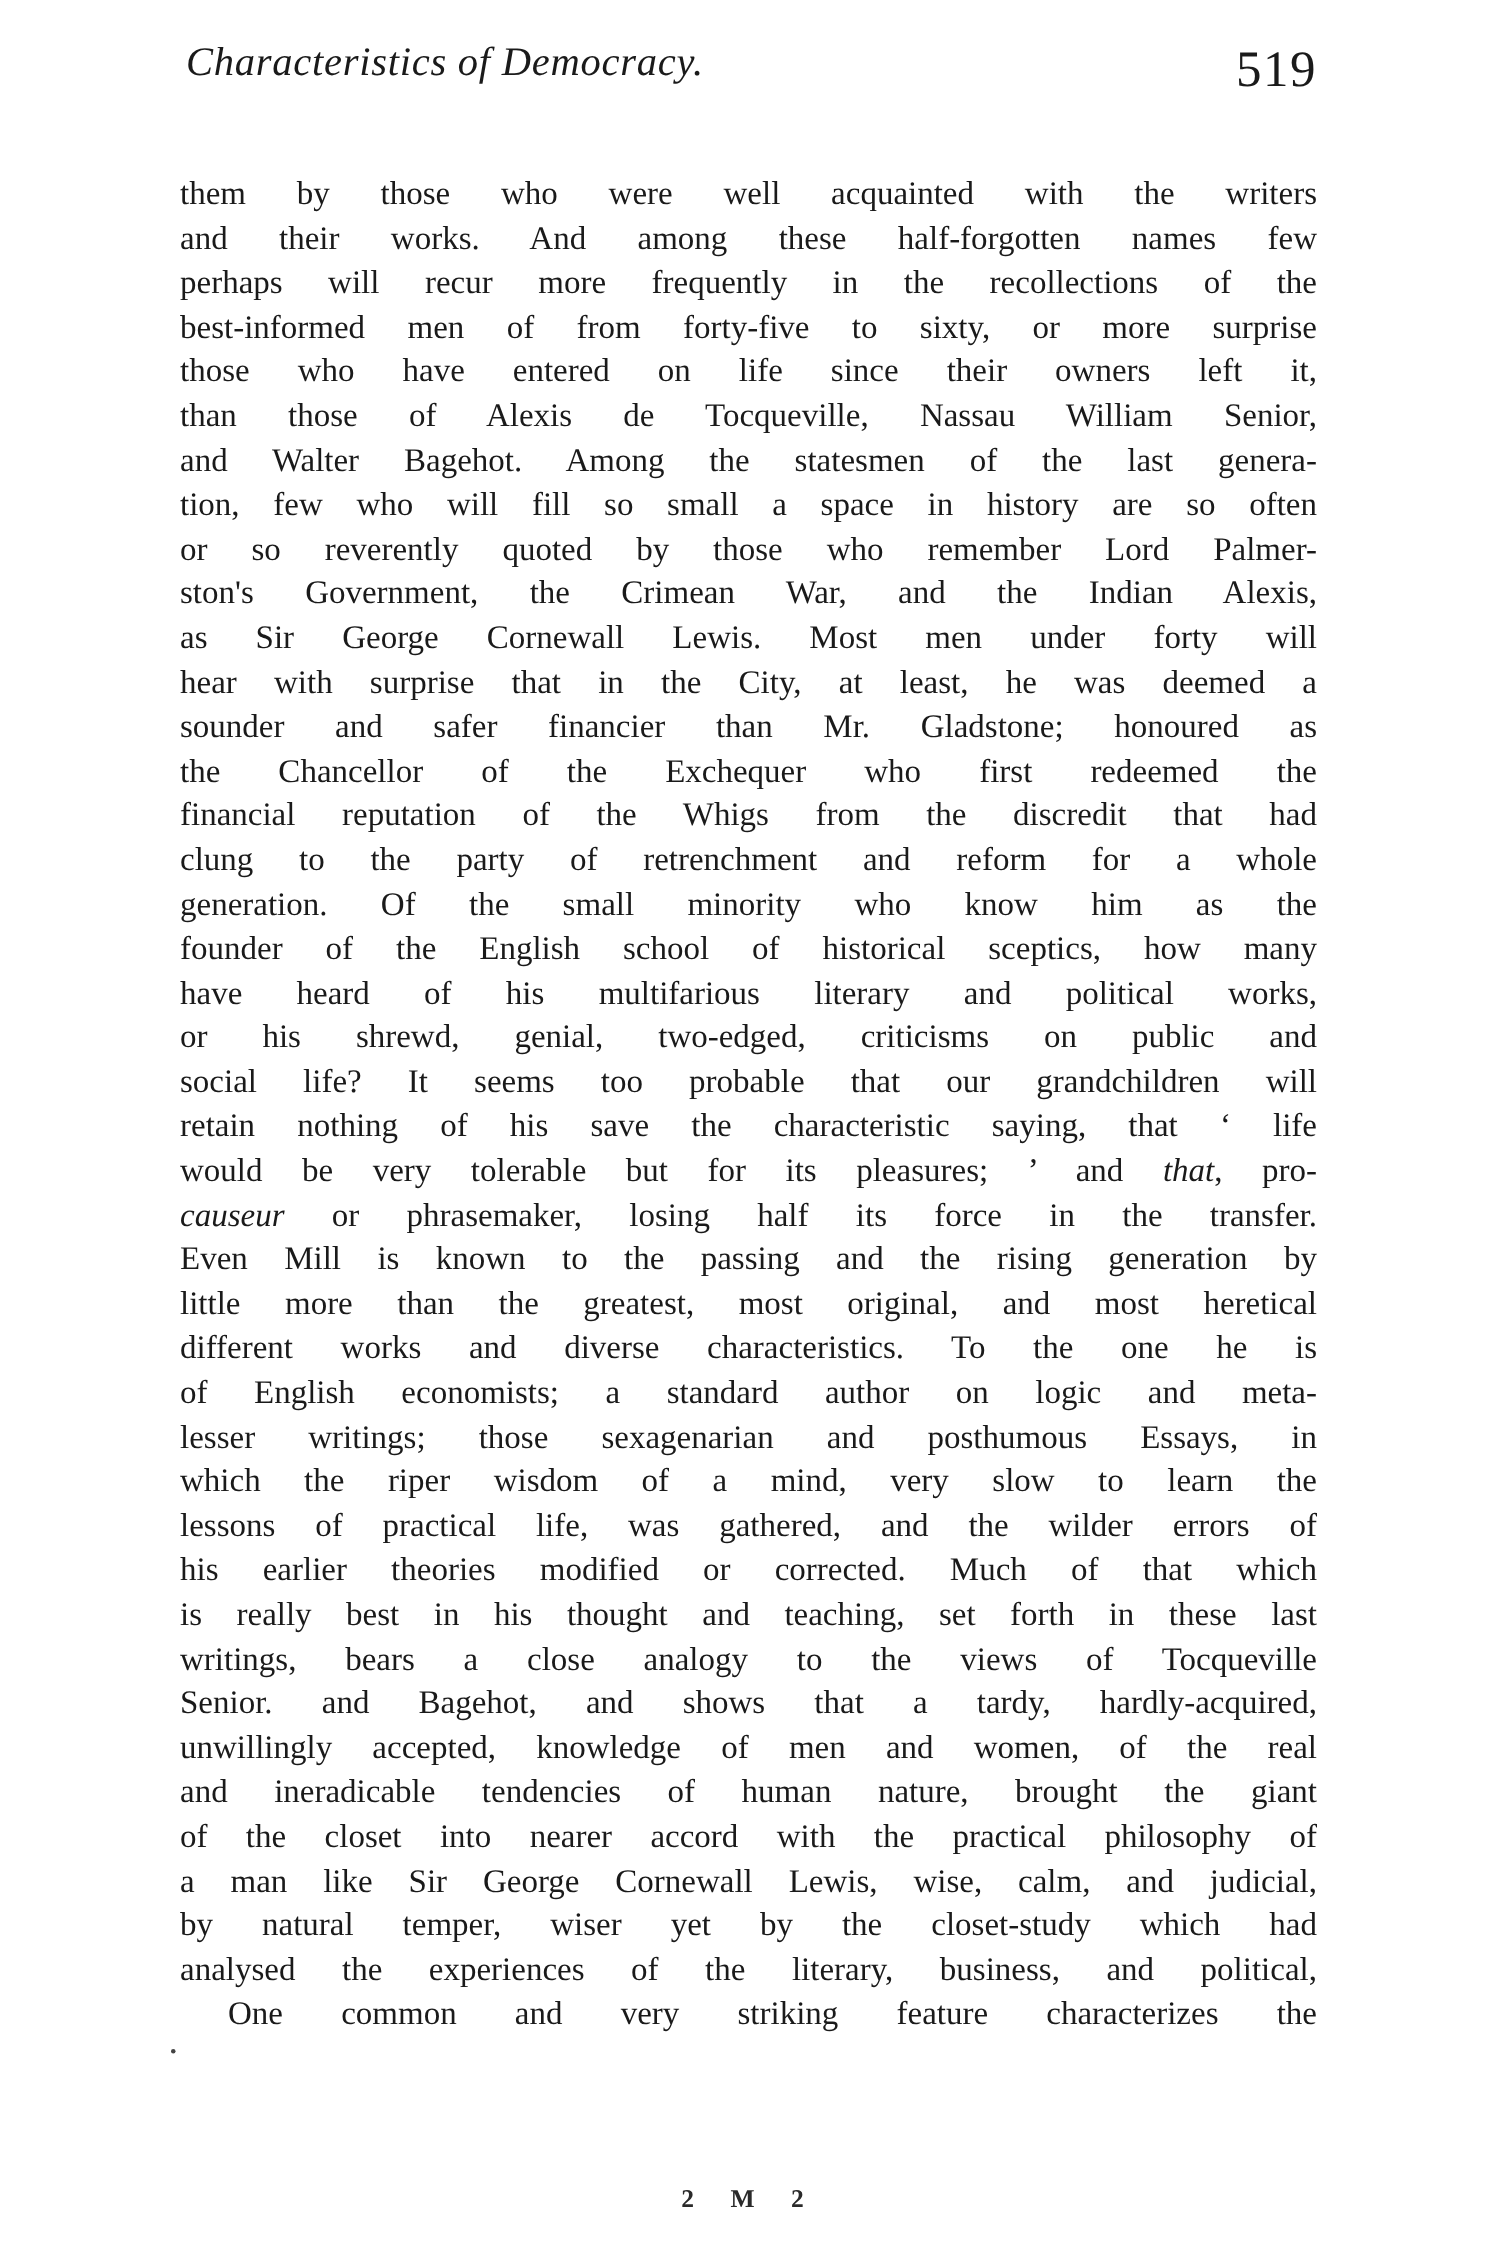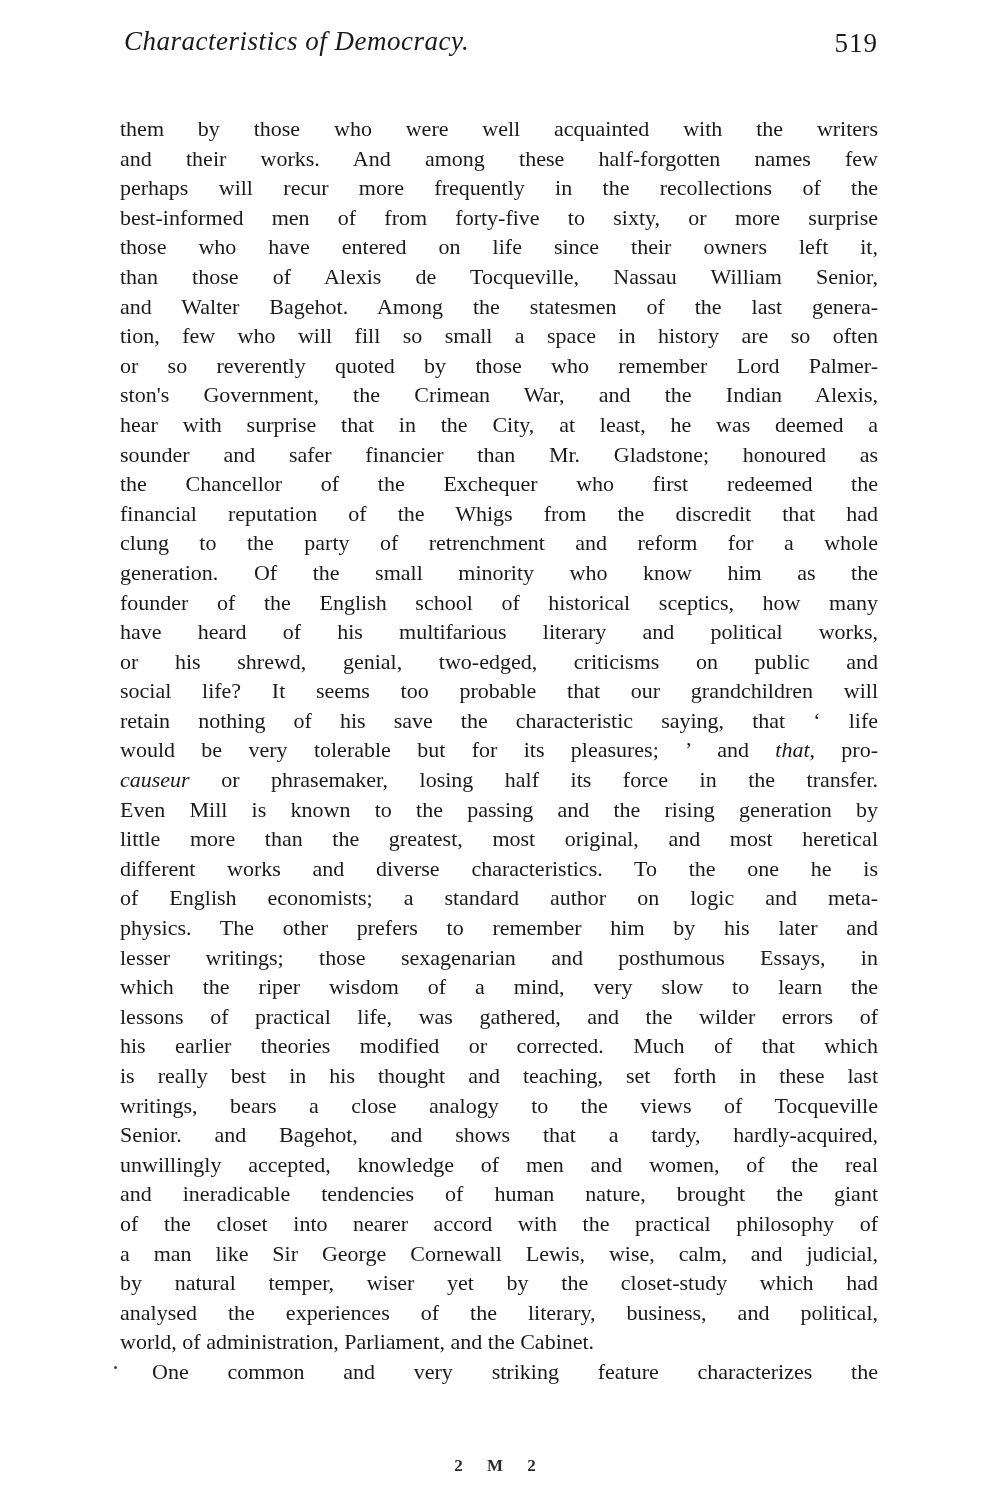--- a/index.html
+++ b/index.html
@@ -36,21 +36,21 @@
       text-align: left;
       font-style: italic;
       font-size: 27px;
       letter-spacing: 0.5px;
       top: 0;
     }
     .page-number {
       position: absolute;
       right: 0;
       top: 2px;
-      font-size: 27px;
+      font-size: 34px;
       letter-spacing: 1px;
     }
     .body-text {
       position: absolute;
       top: 114px;
       left: 120px;
       width: 758px;
     }
     .line {
       display: block;
@@ -106,51 +106,50 @@
     <span class="line">them by those who were well acquainted with the writers</span>
     <span class="line">and their works. And among these half-forgotten names few</span>
     <span class="line">perhaps will recur more frequently in the recollections of the</span>
     <span class="line">best-informed men of from forty-five to sixty, or more surprise</span>
     <span class="line">those who have entered on life since their owners left it,</span>
     <span class="line">than those of Alexis de Tocqueville, Nassau William Senior,</span>
     <span class="line">and Walter Bagehot. Among the statesmen of the last genera-</span>
     <span class="line">tion, few who will fill so small a space in history are so often</span>
     <span class="line">or so reverently quoted by those who remember Lord Palmer-</span>
     <span class="line">ston's Government, the Crimean War, and the Indian Alexis,</span>
+    <span class="line">as Sir George Cornewall Lewis. Most men under forty will</span>
     <span class="line">hear with surprise that in the City, at least, he was deemed a</span>
     <span class="line">sounder and safer financier than Mr. Gladstone; honoured as</span>
     <span class="line">the Chancellor of the Exchequer who first redeemed the</span>
     <span class="line">financial reputation of the Whigs from the discredit that had</span>
     <span class="line">clung to the party of retrenchment and reform for a whole</span>
     <span class="line">generation. Of the small minority who know him as the</span>
     <span class="line">founder of the English school of historical sceptics, how many</span>
     <span class="line">have heard of his multifarious literary and political works,</span>
     <span class="line">or his shrewd, genial, two-edged, criticisms on public and</span>
     <span class="line">social life? It seems too probable that our grandchildren will</span>
     <span class="line">retain nothing of his save the characteristic saying, that ‘ life</span>
     <span class="line"><span>would be very tolerable but for its pleasures; ’ and </span><em>that</em><span>, pro-</span></span>
     <span class="line"><em>causeur</em><span> or phrasemaker, losing half its force in the transfer.</span></span>
     <span class="line">Even Mill is known to the passing and the rising generation by</span>
     <span class="line">little more than the greatest, most original, and most heretical</span>
     <span class="line">different works and diverse characteristics. To the one he is</span>
     <span class="line">of English economists; a standard author on logic and meta-</span>
-    <span class="line">physics. The other prefers to remember him by his later and</span>
     <span class="line">lesser writings; those sexagenarian and posthumous Essays, in</span>
     <span class="line">which the riper wisdom of a mind, very slow to learn the</span>
     <span class="line">lessons of practical life, was gathered, and the wilder errors of</span>
     <span class="line">his earlier theories modified or corrected. Much of that which</span>
     <span class="line">is really best in his thought and teaching, set forth in these last</span>
     <span class="line">writings, bears a close analogy to the views of Tocqueville</span>
     <span class="line">Senior. and Bagehot, and shows that a tardy, hardly-acquired,</span>
     <span class="line">unwillingly accepted, knowledge of men and women, of the real</span>
     <span class="line">and ineradicable tendencies of human nature, brought the giant</span>
     <span class="line">of the closet into nearer accord with the practical philosophy of</span>
     <span class="line">a man like Sir George Cornewall Lewis, wise, calm, and judicial,</span>
     <span class="line">by natural temper, wiser yet by the closet-study which had</span>
     <span class="line">analysed the experiences of the literary, business, and political,</span>
-    <span class="line last">world, of administration, Parliament, and the Cabinet.</span>
     <span class="line indent">One common and very striking feature characterizes the</span>
   </div>
 
   <div class="stray-mark"></div>
 
   <div class="signature">2 M 2</div>
 </div>
 
 </body></html>

